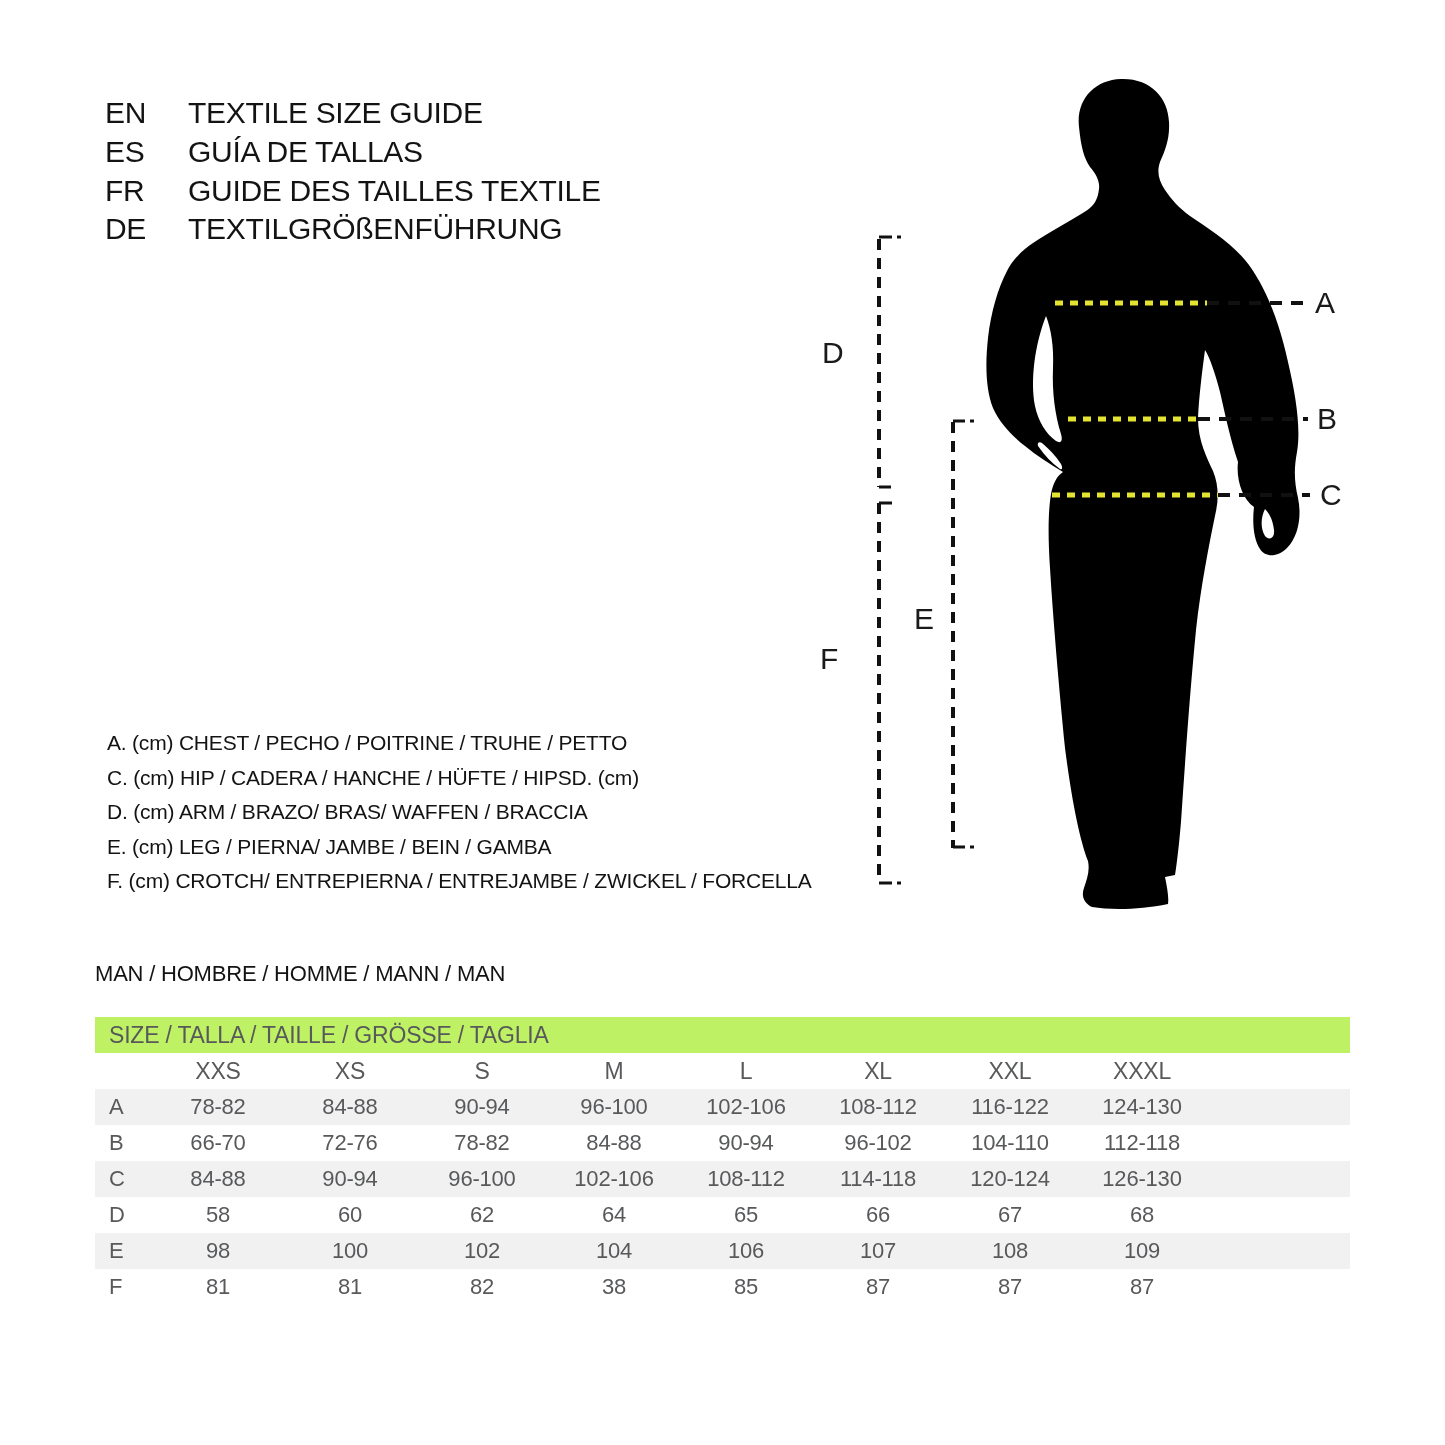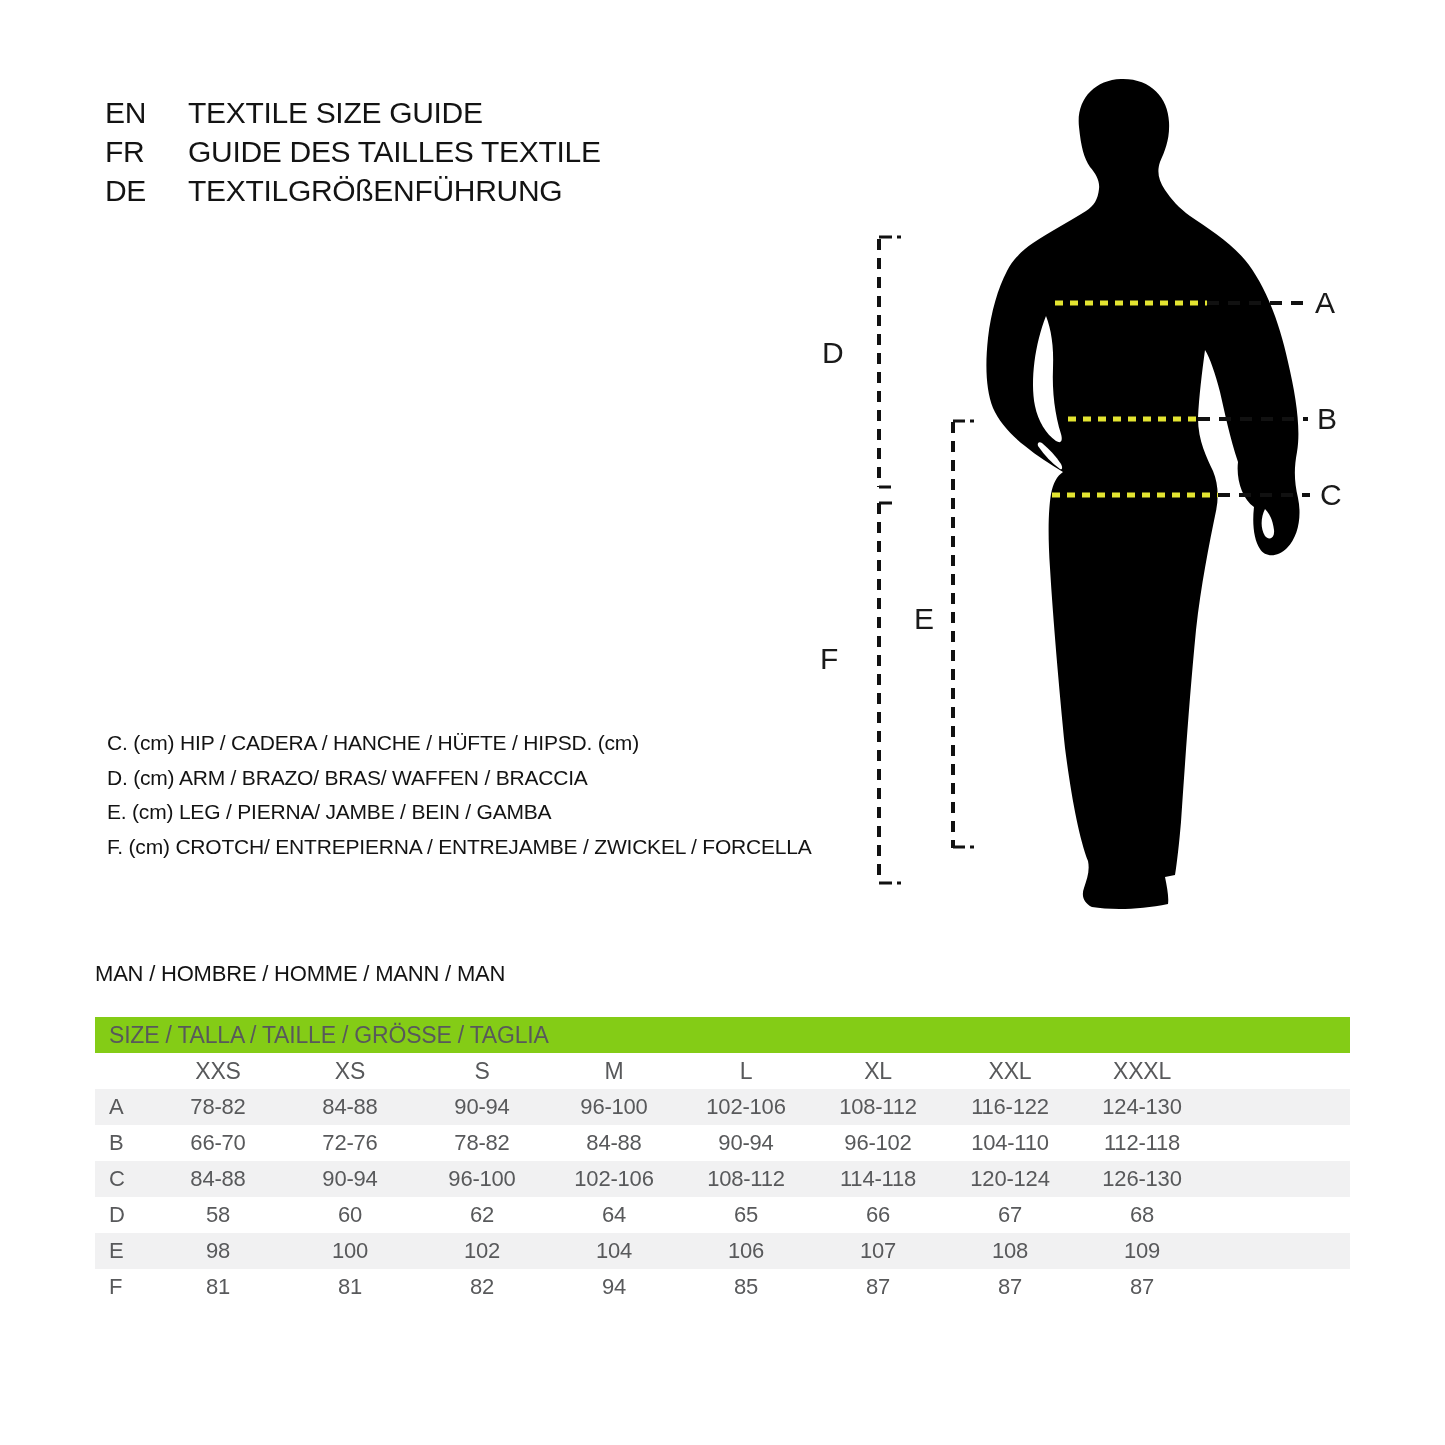--- a/index.html
+++ b/index.html
@@ -17,36 +17,40 @@
 
   
   .legend-list{position:absolute;left:107px;top:726px;}
   .legend-item{line-height:34.5px;font-size:21px;letter-spacing:-0.2px;}
 
   
   .category-label{position:absolute;left:95px;top:961px;font-size:22px;letter-spacing:-0.2px;}
 
   
   .table-wrap{position:absolute;left:95px;top:1017px;width:1255px;}
-  .table-title{height:36px;line-height:36px;background:#84cc16;color:#58595b;
+  .table-title{height:36px;line-height:36px;background:#bef264;color:#58595b;
                font-size:23px;padding-left:14px;letter-spacing:-0.2px;}
   table.size-table{border-collapse:collapse;width:1255px;table-layout:fixed;
                    color:#58595b;font-size:22px;letter-spacing:-0.2px;}
   table.size-table td{height:36px;text-align:center;vertical-align:middle;padding:0;}
   table.size-table td.rowlabel{text-align:left;padding-left:14px;}
   table.size-table tr.stripe{background:#f1f1f2;}
   table.size-table tr.sizes td{font-size:23px;}
 </style>
 </head>
 <body>
 
 <div class="lang-list">
   <div class="lang-row">
     <span class="lang-code">EN</span>
     <span class="lang-label">TEXTILE SIZE GUIDE</span>
+  </div>
+  <div class="lang-row">
+    <span class="lang-code">ES</span>
+    <span class="lang-label">GUÍA DE TALLAS</span>
   </div>
   <div class="lang-row">
     <span class="lang-code">FR</span>
     <span class="lang-label">GUIDE DES TAILLES TEXTILE</span>
   </div>
   <div class="lang-row">
     <span class="lang-code">DE</span>
     <span class="lang-label">TEXTILGRÖßENFÜHRUNG</span>
   </div>
 </div>
@@ -130,20 +134,21 @@
 
   <text x="1315" y="313">A</text>
   <text x="1317" y="429">B</text>
   <text x="1320" y="505">C</text>
   <text x="822" y="363">D</text>
   <text x="914" y="629">E</text>
   <text x="820" y="669">F</text>
 </svg>
 
 <div class="legend-list">
+  <div class="legend-item">A. (cm) CHEST / PECHO / POITRINE / TRUHE / PETTO</div>
   <div class="legend-item">C. (cm) HIP / CADERA / HANCHE / HÜFTE / HIPSD. (cm)</div>
   <div class="legend-item">D. (cm) ARM / BRAZO/ BRAS/ WAFFEN / BRACCIA</div>
   <div class="legend-item">E. (cm) LEG / PIERNA/ JAMBE / BEIN / GAMBA</div>
   <div class="legend-item">F. (cm) CROTCH/ ENTREPIERNA / ENTREJAMBE / ZWICKEL / FORCELLA</div>
 </div>
 
 <div class="category-label">MAN / HOMBRE / HOMME / MANN / MAN</div>
 
 <div class="table-wrap">
   <div class="table-title">SIZE / TALLA / TAILLE / GRÖSSE / TAGLIA</div>
@@ -231,21 +236,21 @@
         <td>107</td>
         <td>108</td>
         <td>109</td>
         <td></td>
       </tr>
       <tr>
         <td class="rowlabel">F</td>
         <td>81</td>
         <td>81</td>
         <td>82</td>
-        <td>94</td>
+        <td>38</td>
         <td>85</td>
         <td>87</td>
         <td>87</td>
         <td>87</td>
         <td></td>
       </tr>
     </tbody>
   </table>
 </div>
 

